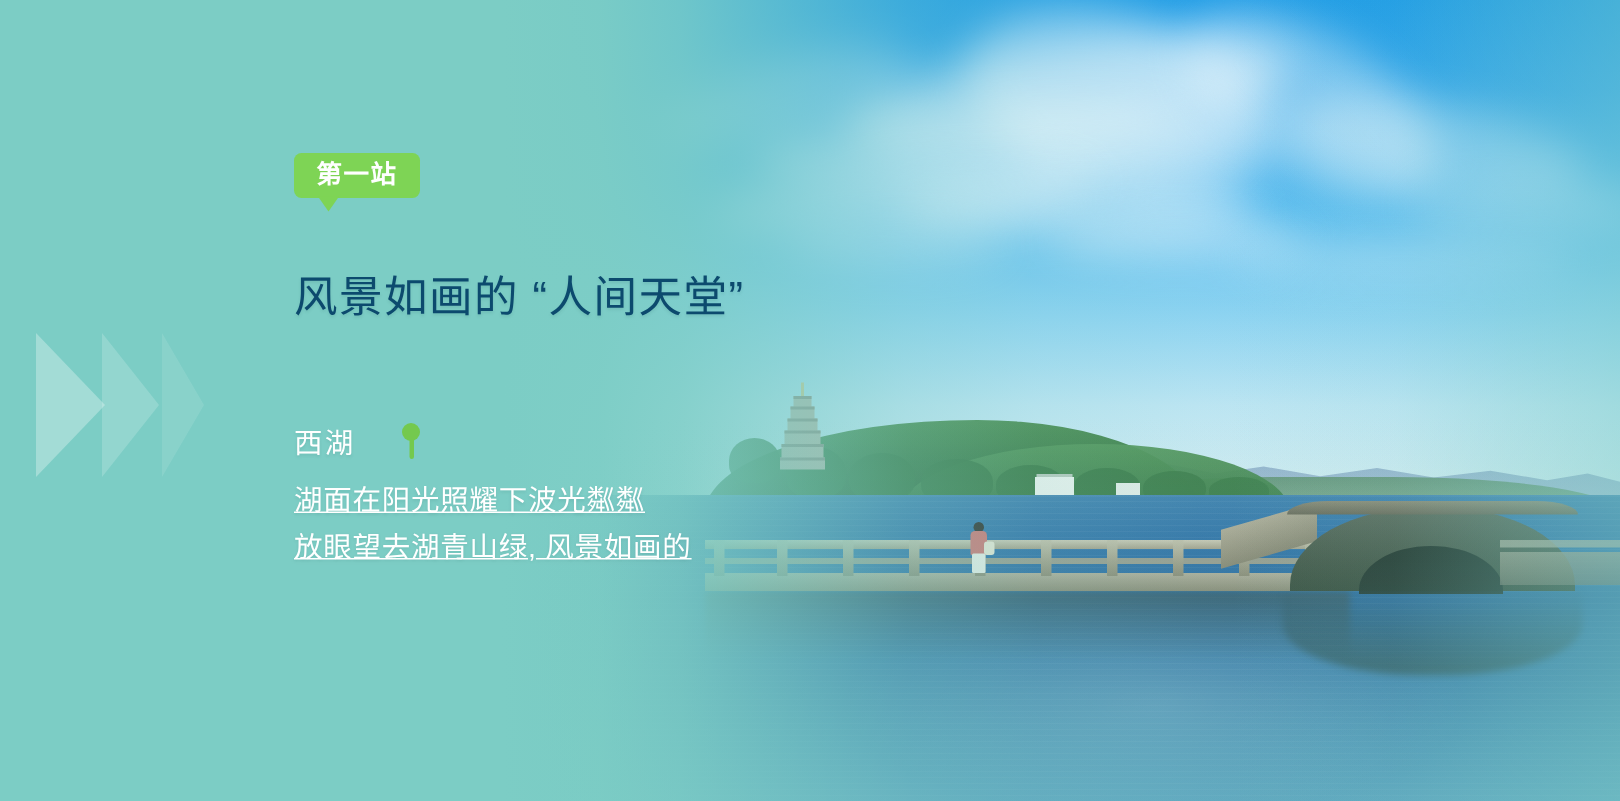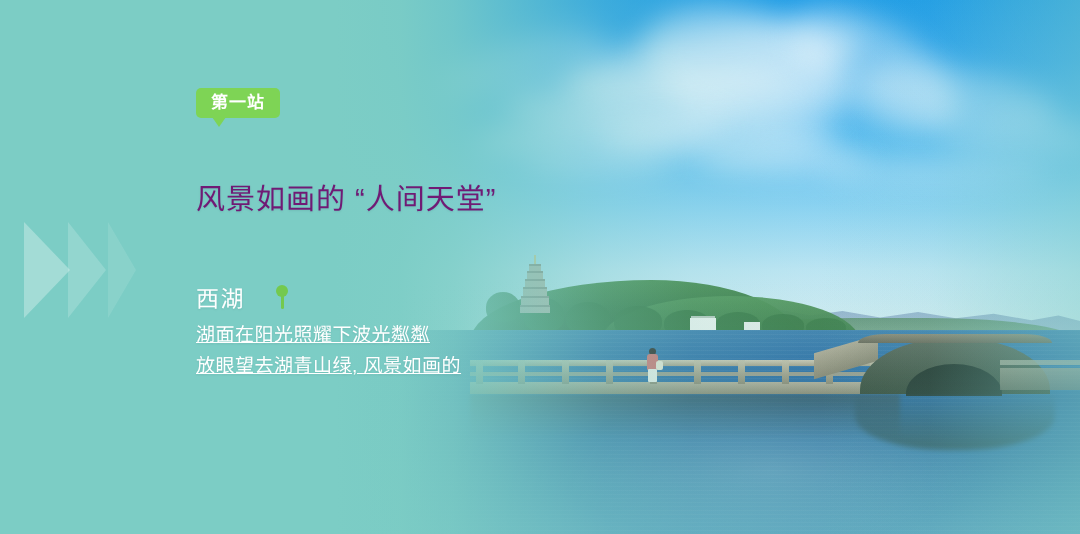--- a/index.html
+++ b/index.html
@@ -284,40 +284,41 @@
   .badge{
     display:inline-block;
     background:#7ed455;
     color:#ffffff;
     font-size:17px;
     font-weight:bold;
     letter-spacing:1px;
     padding:6px 15px 7px;
     border-radius:5px;
     line-height:1;
+    margin-top:14px;
   }
   .badge-tail{
     position:absolute;left:16px;bottom:-9px;width:0;height:0;
     border-left:7px solid transparent;
     border-right:7px solid transparent;
     border-top:10px solid #7ed455;
   }
 
   .city{
     position:absolute;left:0;top:132px;
     color:#ffffff;
     font-size:40px;
     font-weight:bold;
     letter-spacing:3px;
     line-height:1.1;
     text-shadow:0 1px 2px rgba(60,120,115,.18);
   }
   .tagline{
     position:absolute;left:0;top:181px;
-    color:#701a75;
+    color:#0c4a6e;
     font-size:29px;
     font-weight:300;
     letter-spacing:1px;
     line-height:1.25;
     white-space:nowrap;
     text-shadow:0 1px 2px rgba(60,120,115,.18);
   }
 
   .spot-title{
     position:absolute;left:0;top:252px;
@@ -326,21 +327,21 @@
     font-weight:bold;
     letter-spacing:1.5px;
     text-shadow:0 1px 2px rgba(60,120,115,.18);
   }
   .spot-row{
     position:absolute;left:0;top:280px;
     display:flex;align-items:center;gap:30px;
   }
   .spot-name{
     color:#ffffff;
-    font-size:23px;
+    font-size:19px;
     font-weight:400;
     letter-spacing:1.5px;
     text-shadow:0 1px 2px rgba(60,120,115,.18);
   }
   .pin{
     position:relative;width:14px;height:24px;
   }
   .pin-head{
     position:absolute;left:1px;top:0;width:12px;height:12px;
     border-radius:50%;

